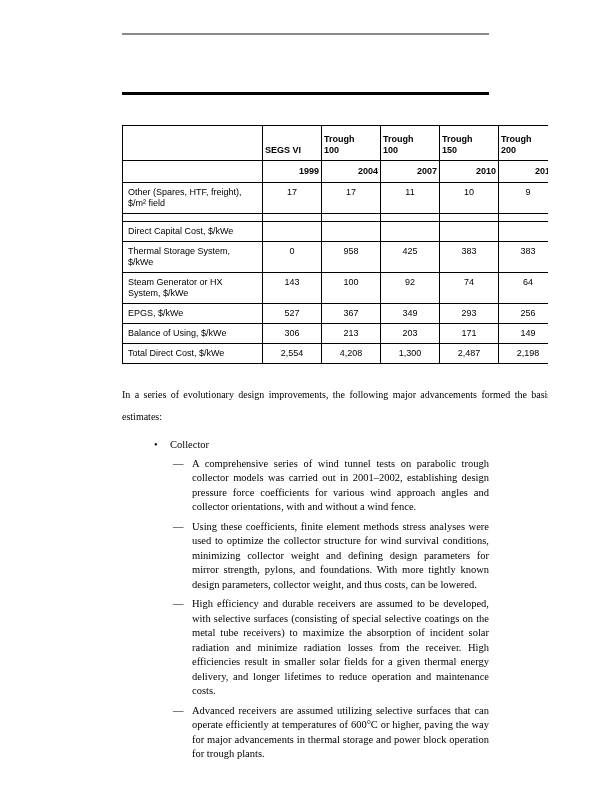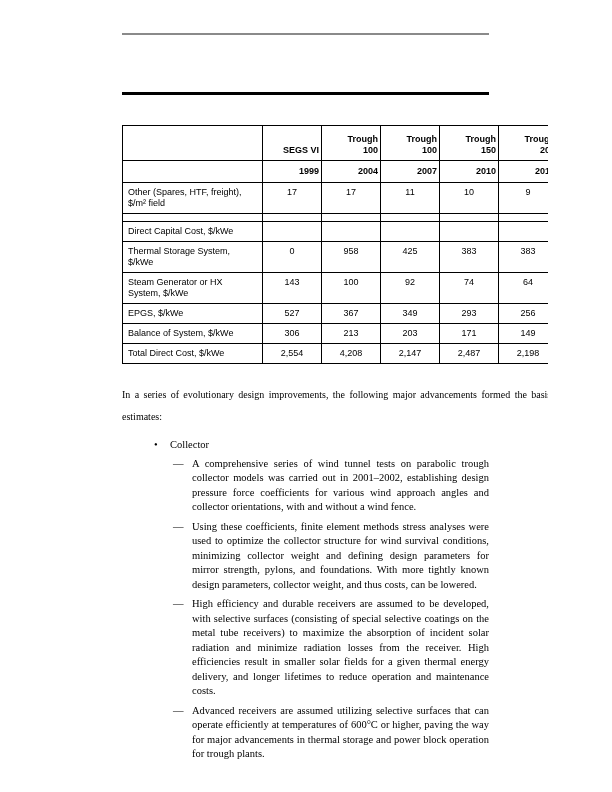--- a/index.html
+++ b/index.html
@@ -45,21 +45,21 @@
   }
   table.cost td.lbl {
     text-align: left;
     padding-left: 5px;
     padding-right: 2px;
     white-space: pre-line;
   }
   table.cost td.val { text-align: center; }
   table.cost tr.colhead td {
     font-weight: bold;
-    text-align: right;
+    text-align: left;
     vertical-align: bottom;
     height: 26px;
     white-space: pre-line;
   }
   table.cost tr.years td {
     font-weight: bold;
     text-align: right;
     vertical-align: middle;
     height: 13px;
   }
@@ -191,33 +191,33 @@
         <tr>
           <td class="lbl">EPGS, $/kWe</td>
           <td class="val">527</td>
           <td class="val">367</td>
           <td class="val">349</td>
           <td class="val">293</td>
           <td class="val">256</td>
           <td class="val">197</td>
         </tr>
         <tr>
-          <td class="lbl">Balance of System, $/kWe</td>
+          <td class="lbl">Balance of Using, $/kWe</td>
           <td class="val">306</td>
           <td class="val">213</td>
           <td class="val">203</td>
           <td class="val">171</td>
           <td class="val">149</td>
           <td class="val">115</td>
         </tr>
         <tr>
           <td class="lbl">Total Direct Cost, $/kWe</td>
           <td class="val">2,554</td>
           <td class="val">4,208</td>
-          <td class="val">2,147</td>
+          <td class="val">1,300</td>
           <td class="val">2,487</td>
           <td class="val">2,198</td>
           <td class="val">1,916</td>
         </tr>
       </tbody>
   </table>
 
   <p class="intro">In a series of evolutionary design improvements, the following major advancements formed the basis of the SunLab estimates:</p>
 
   <div class="bullet-row">

